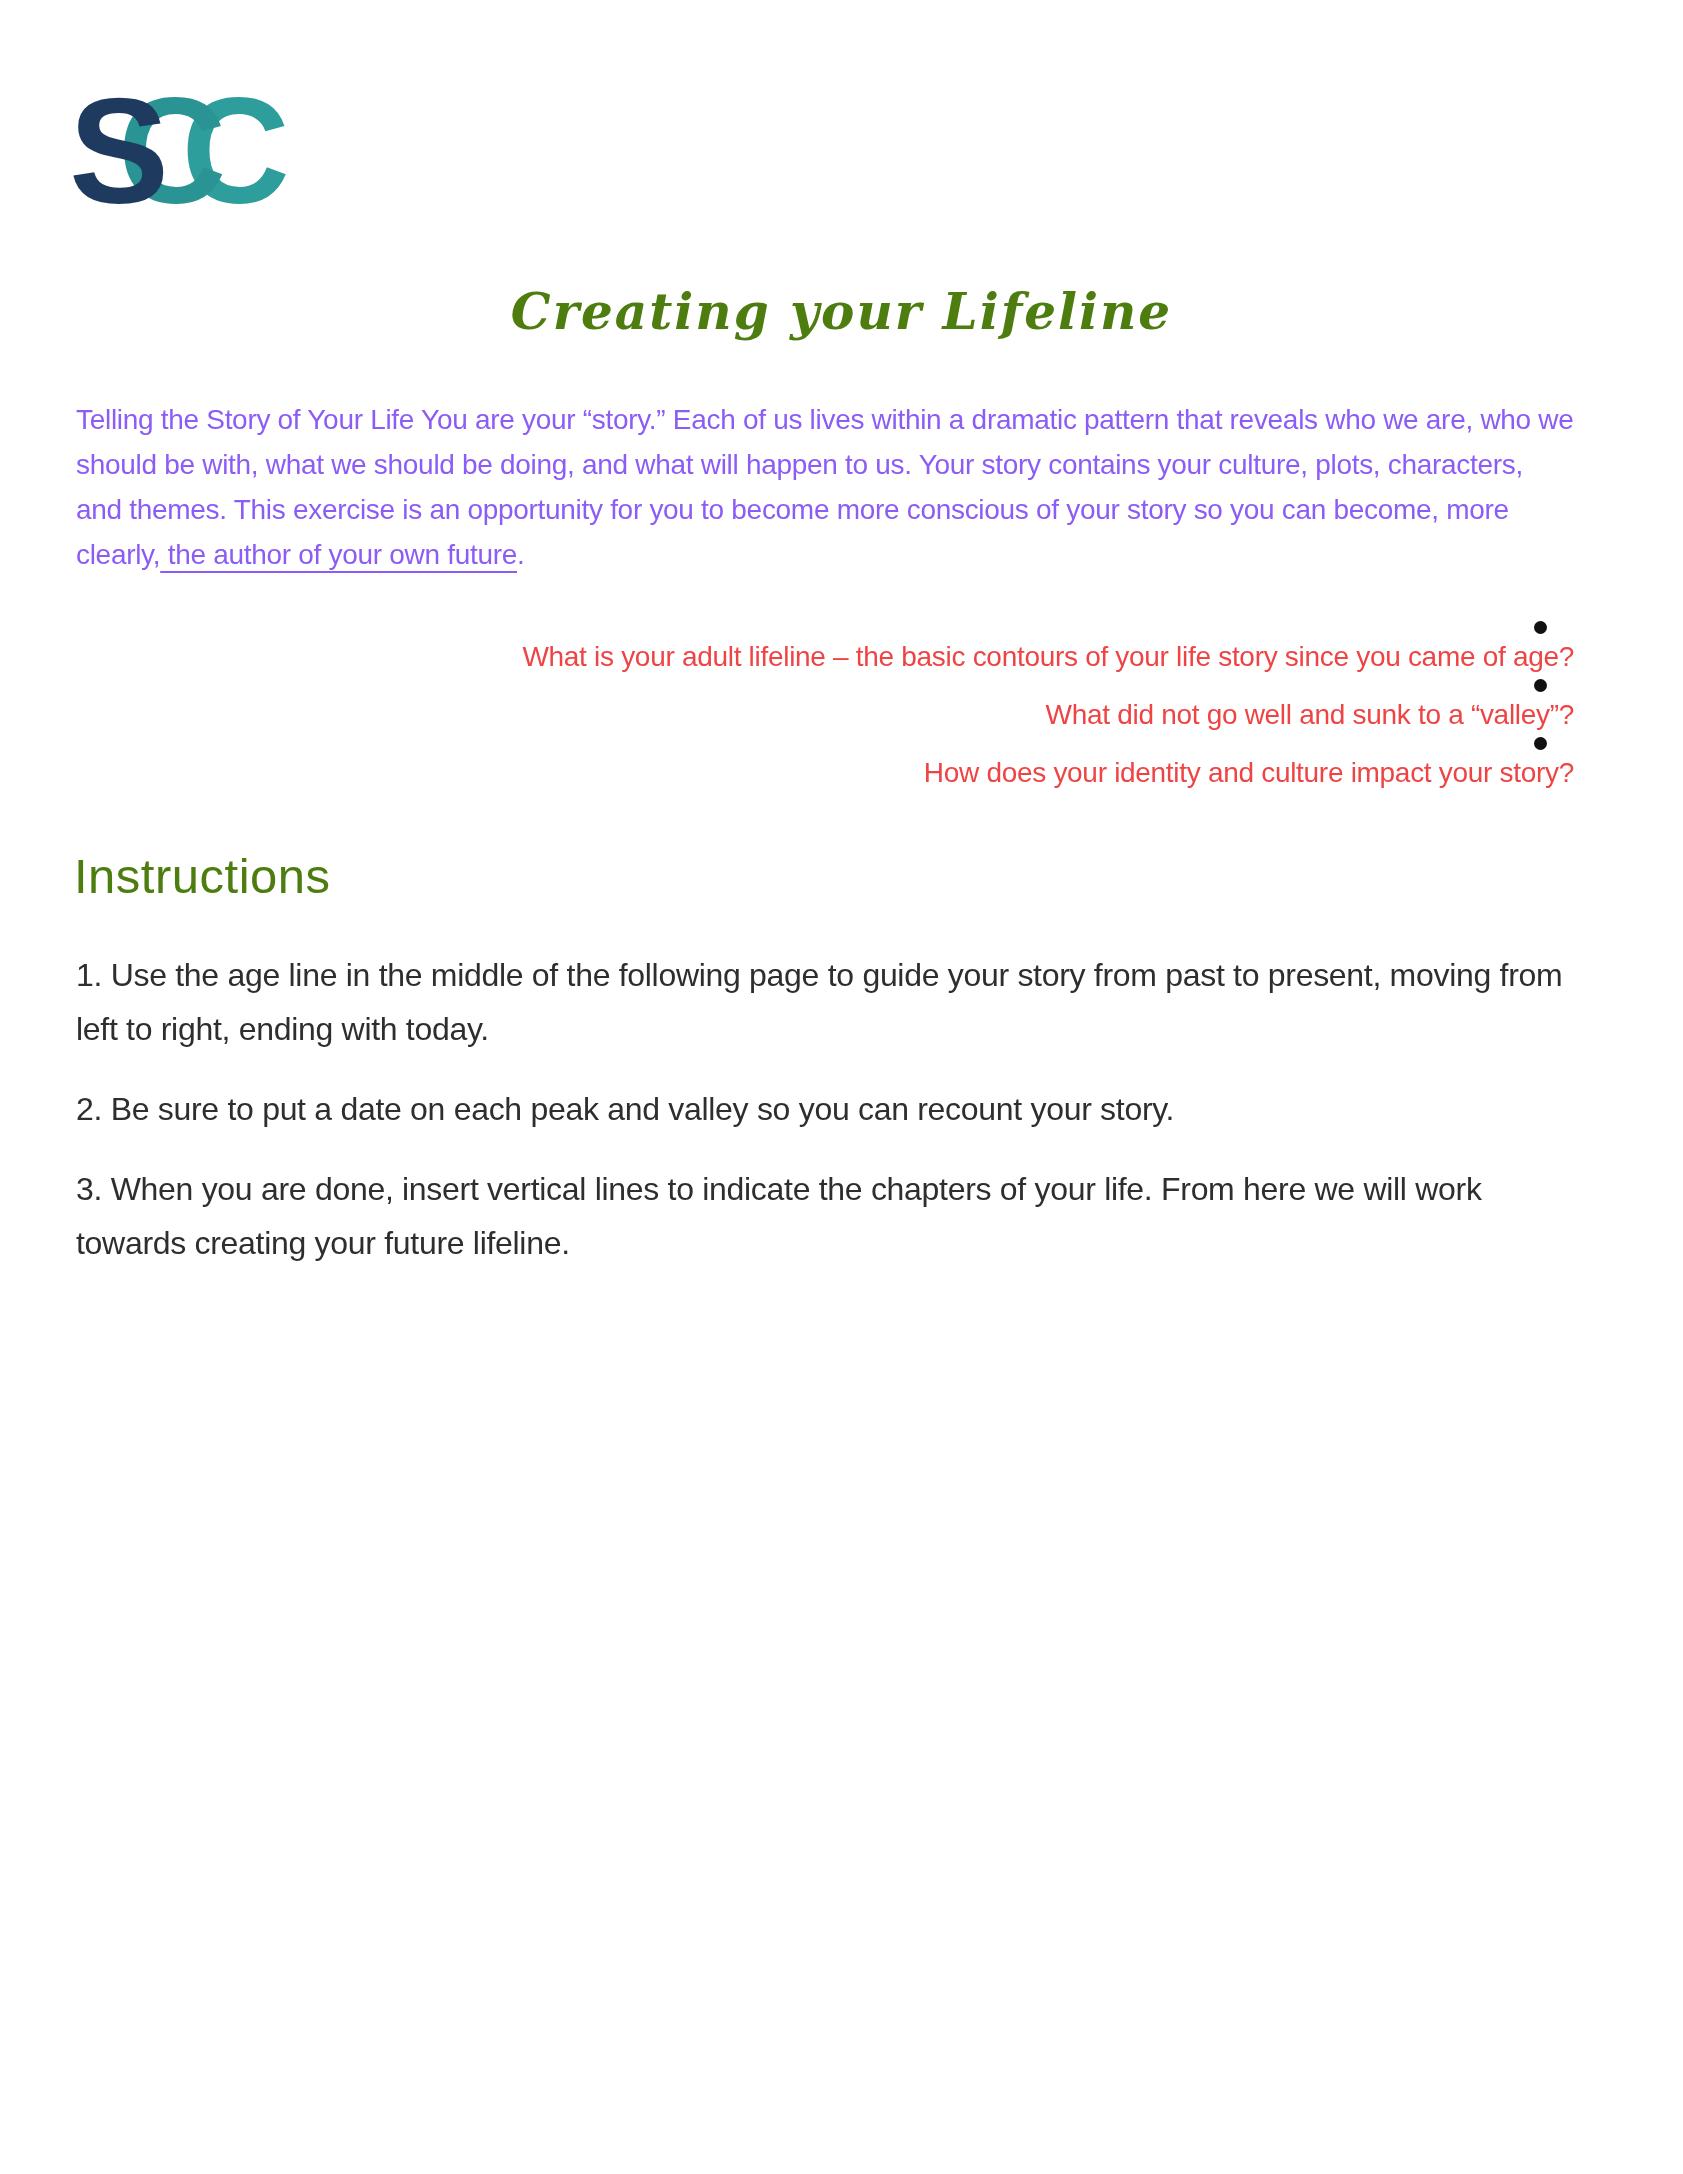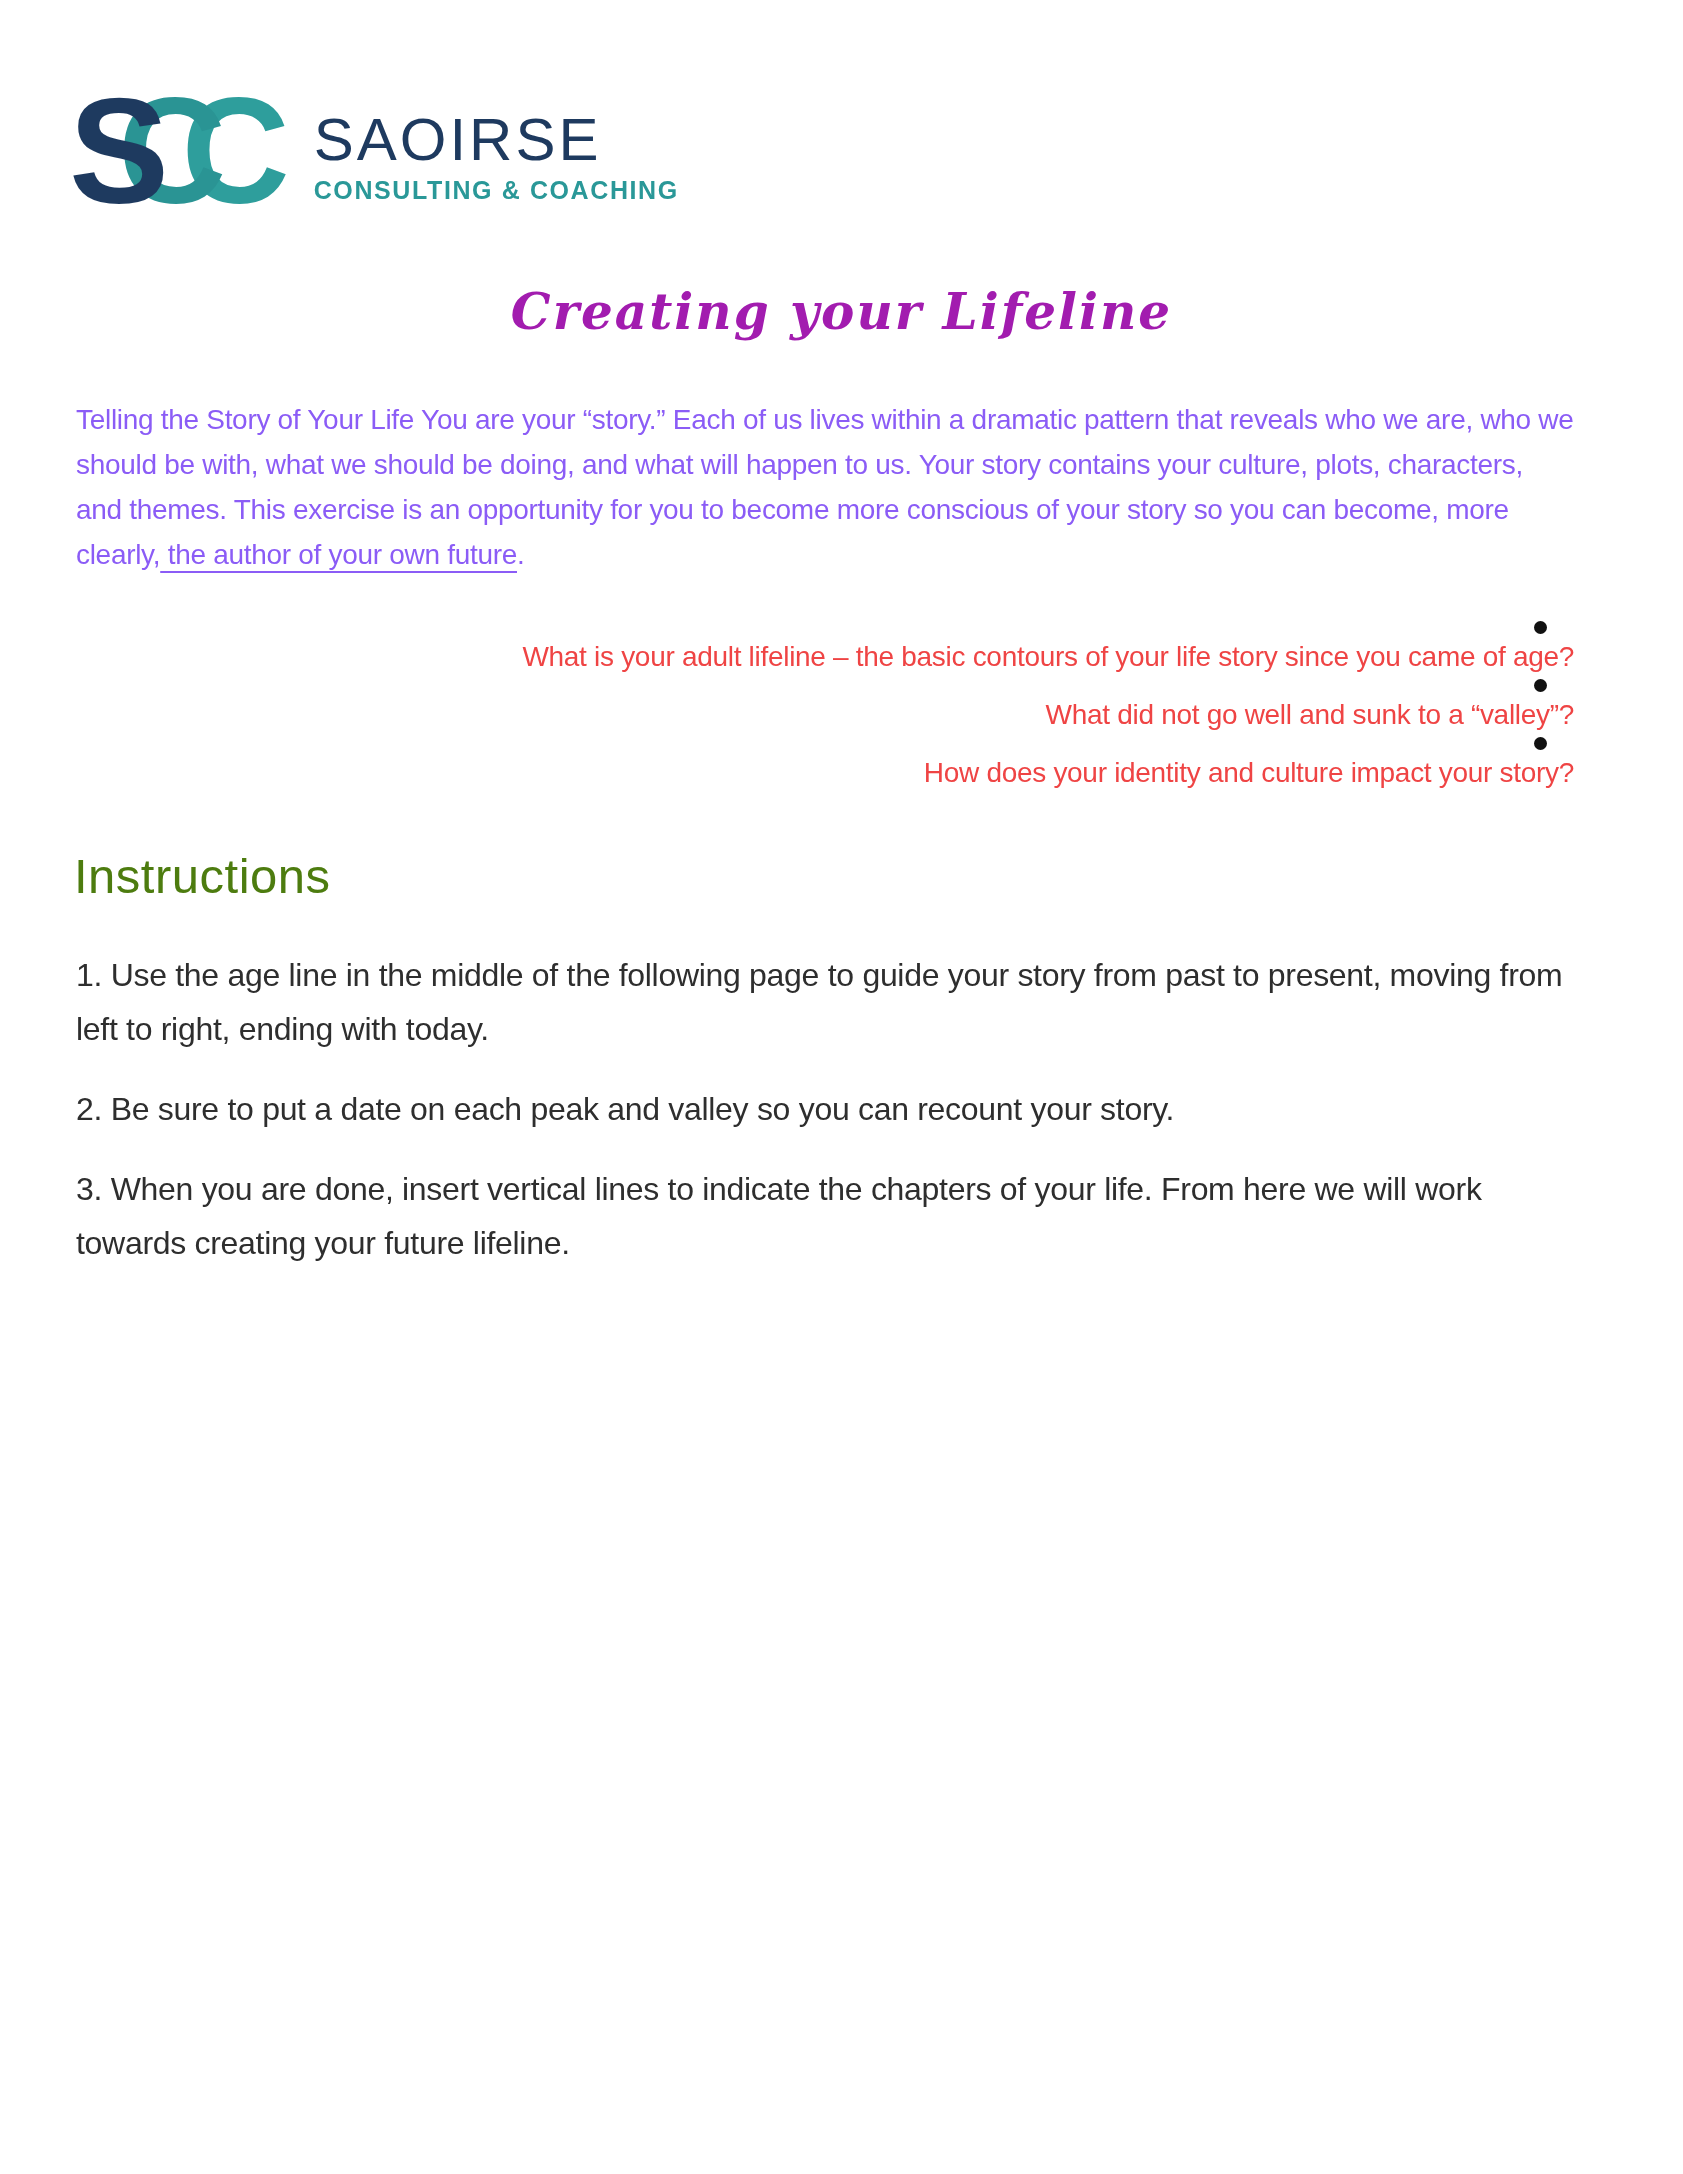--- a/index.html
+++ b/index.html
@@ -60,21 +60,21 @@
   }
 
   
   .doc-title {
     margin-top: 65px;
     text-align: center;
     font-family: "DejaVu Serif", serif;
     font-style: italic;
     font-weight: 600;
     font-size: 50px;
-    color: #a21caf;
+    color: #4d7c0f;
     letter-spacing: 2px;
     line-height: 1.2;
   }
 
   
   .intro {
     margin: 55px 109px 0 76px;
     font-size: 28px;
     letter-spacing: -0.3px;
     line-height: 45px;
@@ -134,24 +134,20 @@
 <body>
 
 <div class="page">
 
   <header class="logo-block">
     <div class="monogram">
       <span class="m-s">S</span>
       <span class="m-c1">C</span>
       <span class="m-c2">C</span>
     </div>
-    <div class="logo-text">
-      <span class="logo-name">SAOIRSE</span>
-      <span class="logo-tagline">CONSULTING &amp; COACHING</span>
-    </div>
   </header>
 
   <div class="doc-title">Creating your Lifeline</div>
 
   <p class="intro"><span>Telling the Story of Your Life You are your “story.” Each of us lives within a dramatic pattern that reveals who we are, who we should be with, what we should be doing, and what will happen to us. Your story contains your culture, plots, characters, and themes. This exercise is an opportunity for you to become more conscious of your story so you can become, more clearly,</span><span class="underlined"> the author of your own future</span><span>.</span></p>
 
   <ul class="bullets">
     <li>
       <span class="dot"></span>
       <span>What is your adult lifeline – the basic contours of your life story since you came of age?</span>

